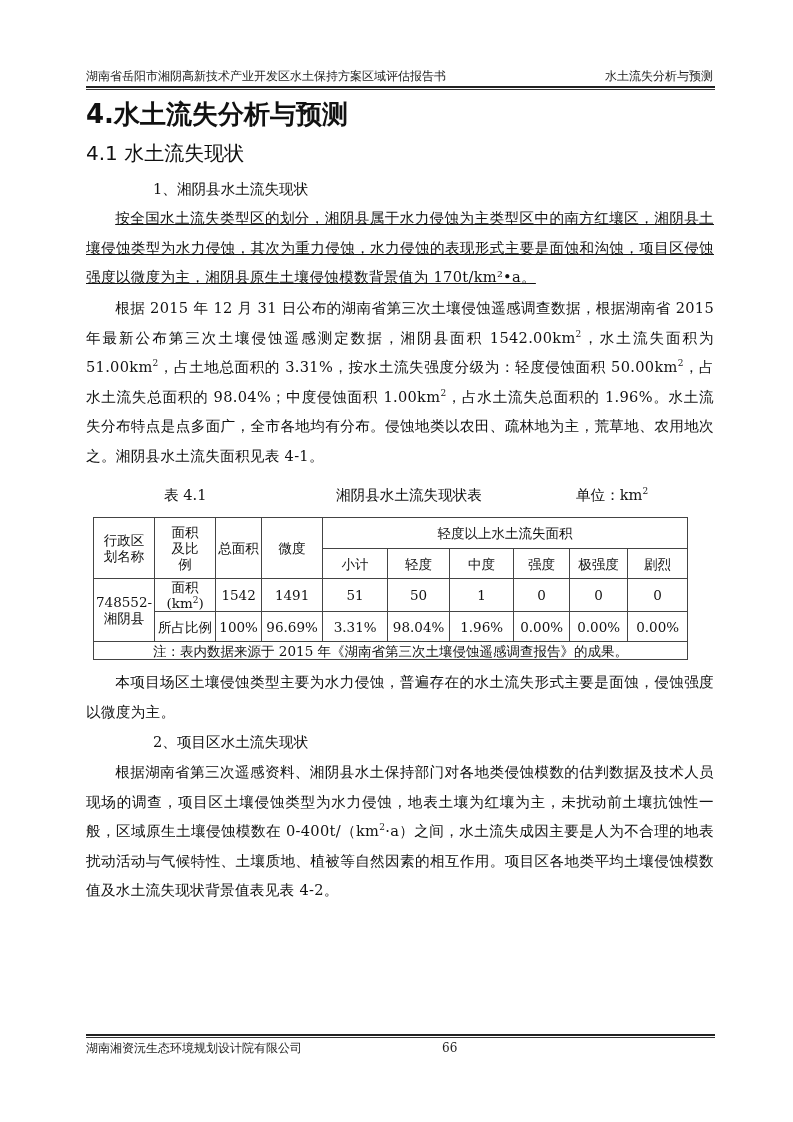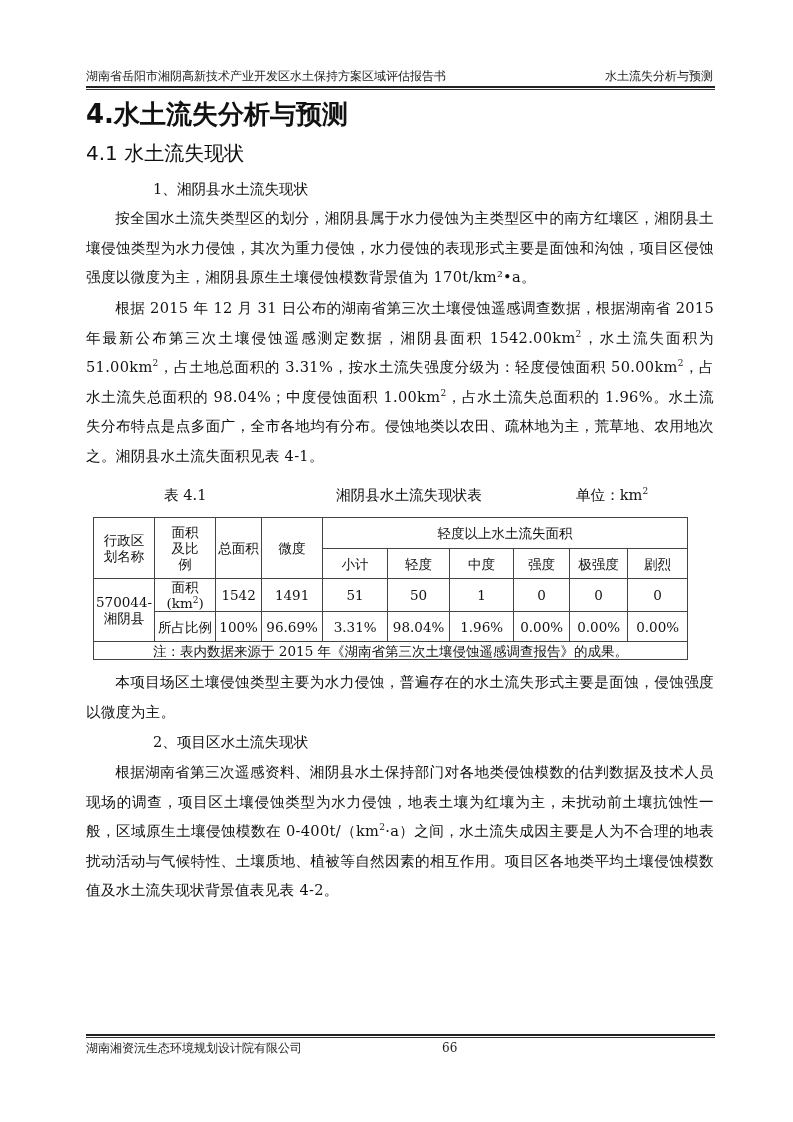--- a/index.html
+++ b/index.html
@@ -30,21 +30,21 @@
 
 <div class="abs hdr-text" style="left:86px;">湖南省岳阳市湘阴高新技术产业开发区水土保持方案区域评估报告书</div>
 <div class="abs hdr-text" style="right:80px;">水土流失分析与预测</div>
 <div class="rule-thick" style="top:86px;"></div>
 <div class="rule-thin" style="top:89px;"></div>
 
 <div class="abs h1">4.水土流失分析与预测</div>
 <div class="abs h2">4.1 水土流失现状</div>
 <div class="sub" style="top:174px;">1、湘阴县水土流失现状</div>
 
-<div class="para" style="top:203px;">按全国水土流失类型区的划分，湘阴县属于水力侵蚀为主类型区中的南方红壤区，湘阴县土壤侵蚀类型为水力侵蚀，其次为重力侵蚀，水力侵蚀的表现形式主要是面蚀和沟蚀，项目区侵蚀强度以微度为主，湘阴县原生土壤侵蚀模数背景值为 170t/km²•a。</div>
+<div class="para" style="top:203px;text-decoration:underline;">按全国水土流失类型区的划分，湘阴县属于水力侵蚀为主类型区中的南方红壤区，湘阴县土壤侵蚀类型为水力侵蚀，其次为重力侵蚀，水力侵蚀的表现形式主要是面蚀和沟蚀，项目区侵蚀强度以微度为主，湘阴县原生土壤侵蚀模数背景值为 170t/km²•a。</div>
 
 <div class="para" style="top:293px;"><span>根据 2015 年 12 月 31 日公布的湖南省第三次土壤侵蚀遥感调查数据，根据湖南省 2015 年最新公布第三次土壤侵蚀遥感测定数据，湘阴县面积 1542.00km</span><sup>2</sup><span>，水土流失面积为 51.00km</span><sup>2</sup><span>，占土地总面积的 3.31%，按水土流失强度分级为：轻度侵蚀面积 50.00km</span><sup>2</sup><span>，占水土流失总面积的 98.04%；中度侵蚀面积 1.00km</span><sup>2</sup><span>，占水土流失总面积的 1.96%。水土流失分布特点是点多面广，全市各地均有分布。侵蚀地类以农田、疏林地为主，荒草地、农用地次之。湘阴县水土流失面积见表 4-1。</span></div>
 
 <div class="caption" style="left:118px;">表 4.1</div>
 <div class="caption" style="left:290px;">湘阴县水土流失现状表</div>
 <div class="caption" style="left:530px;"><span>单位：km</span><sup>2</sup></div>
 
 <table class="t">
   <colgroup>
     <col style="width:56px">
@@ -68,21 +68,21 @@
   </tr>
   <tr style="height:30px;">
     <td>小计</td>
     <td>轻度</td>
     <td>中度</td>
     <td>强度</td>
     <td>极强度</td>
     <td>剧烈</td>
   </tr>
   <tr style="height:32px;">
-    <td rowspan="2" style="padding:0 2px;">570044-湘阴县</td>
+    <td rowspan="2" style="padding:0 2px;">748552-湘阴县</td>
     <td><span>面积</span><br><span>(km</span><sup>2</sup><span>)</span></td>
     <td>1542</td>
     <td>1491</td>
     <td>51</td>
     <td>50</td>
     <td>1</td>
     <td>0</td>
     <td>0</td>
     <td>0</td>
   </tr>

